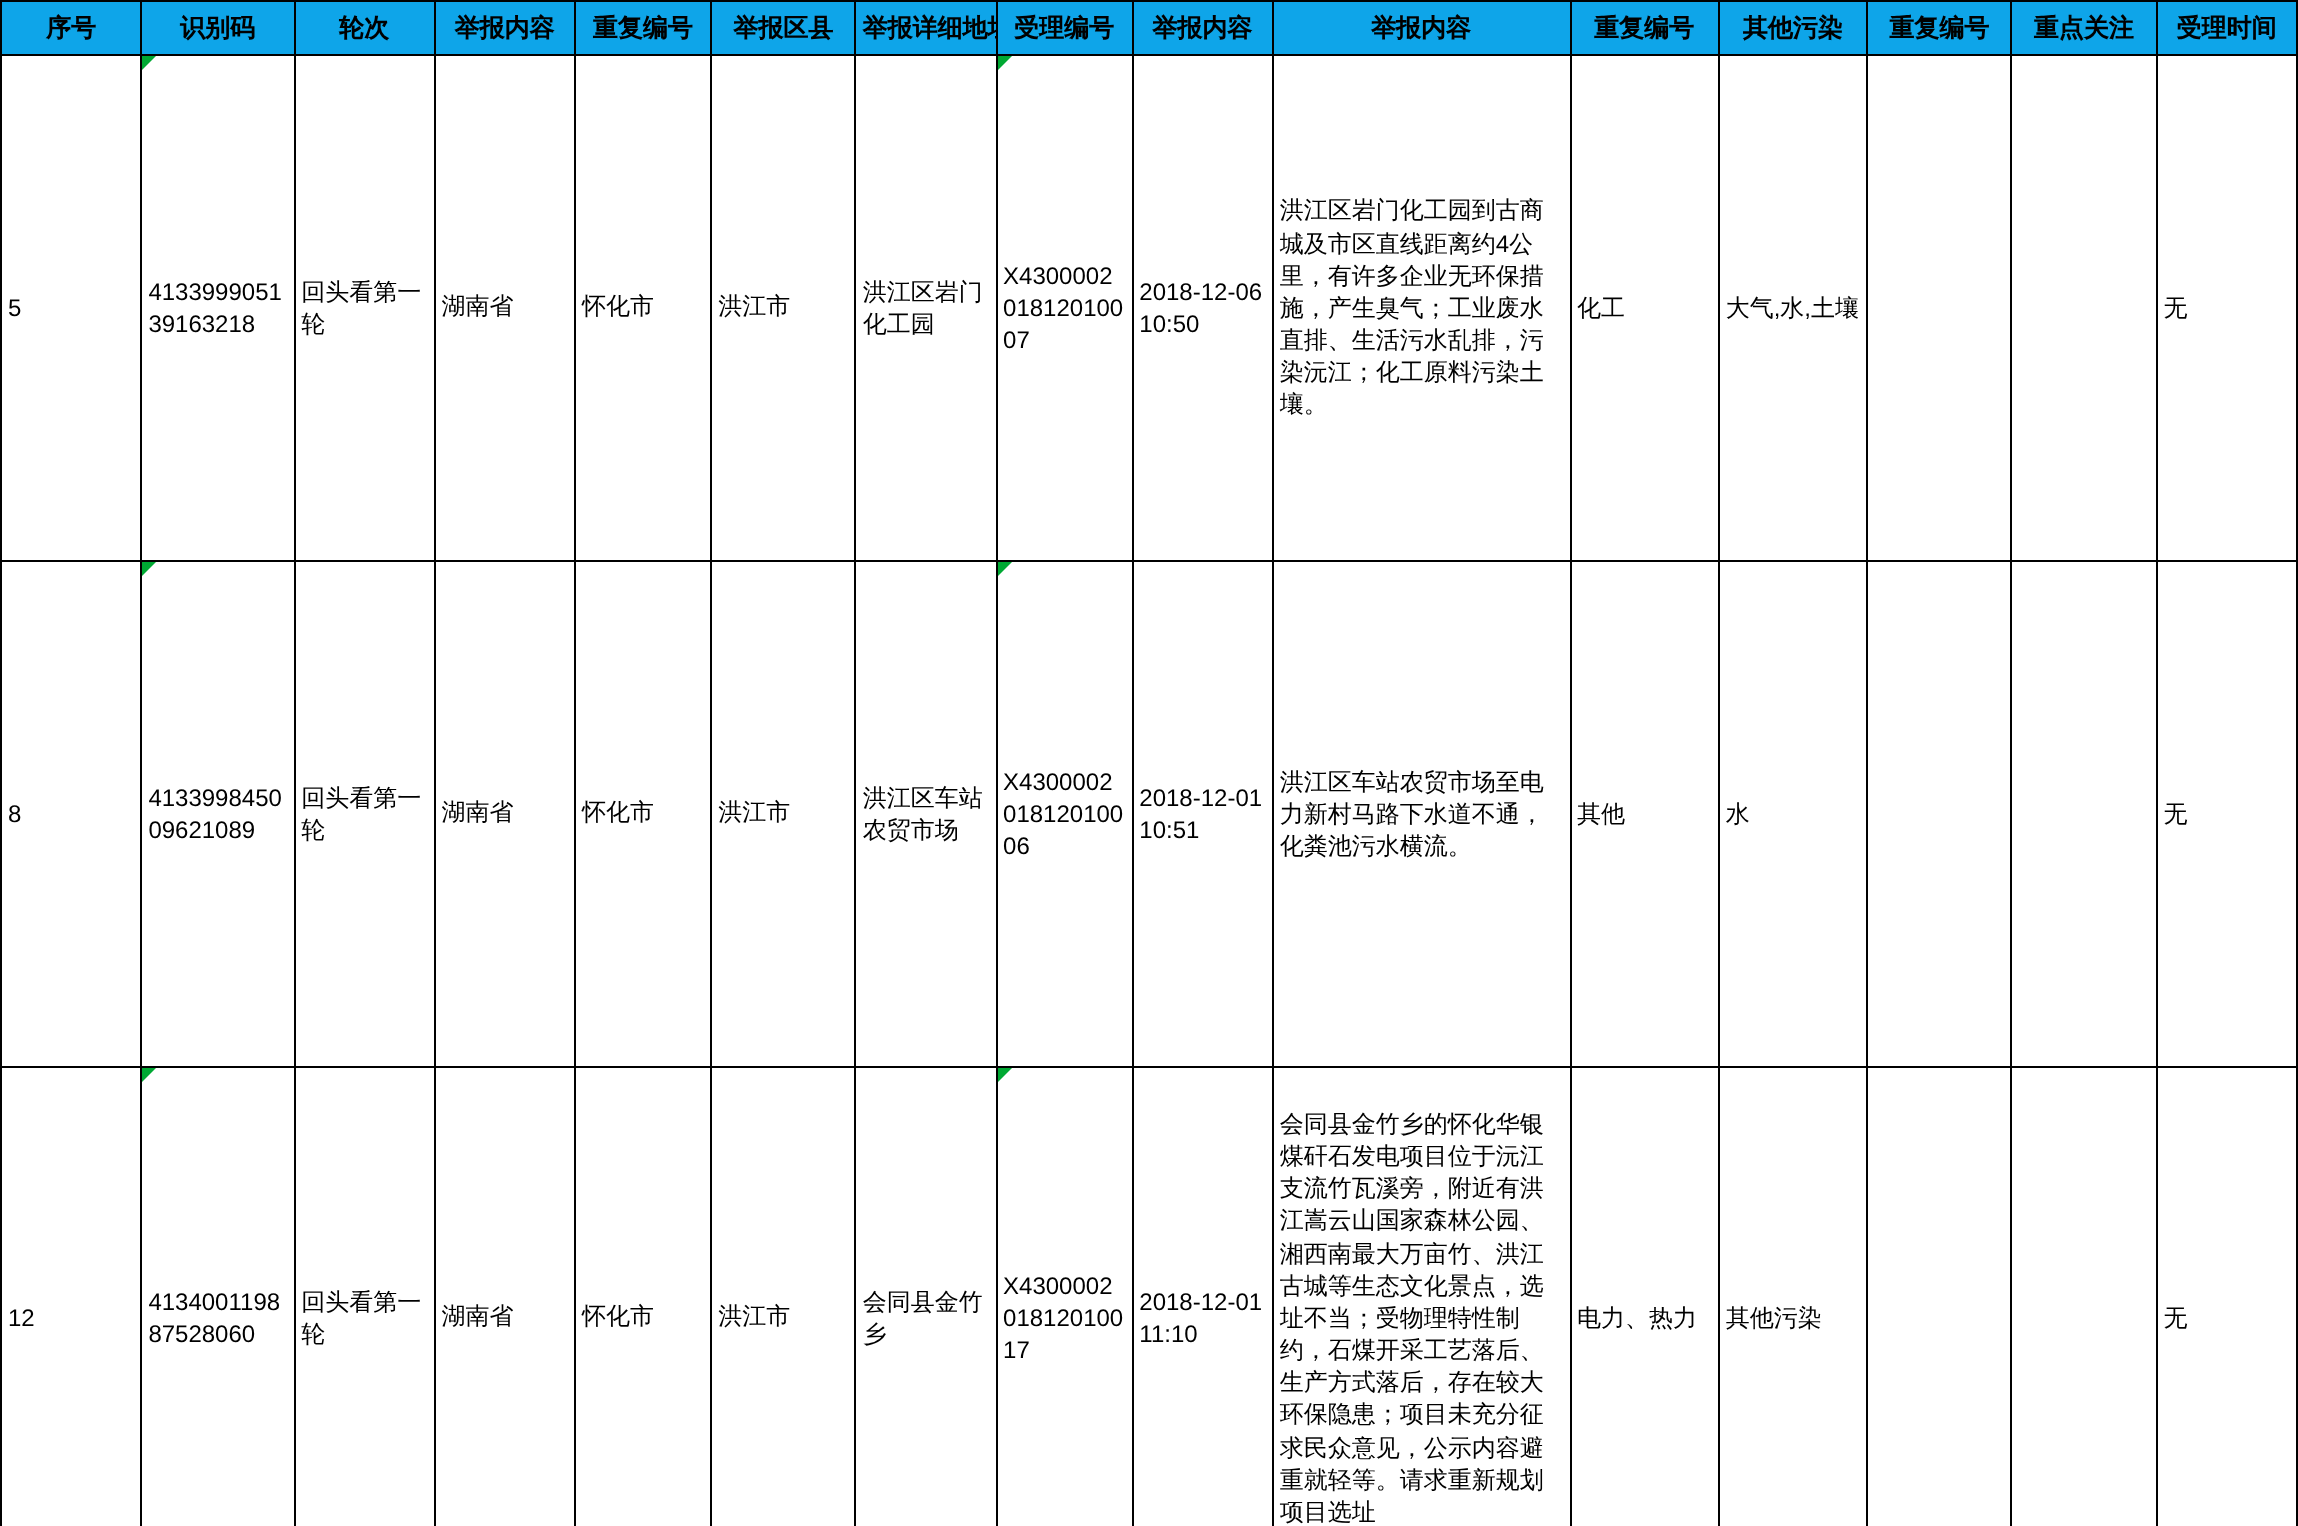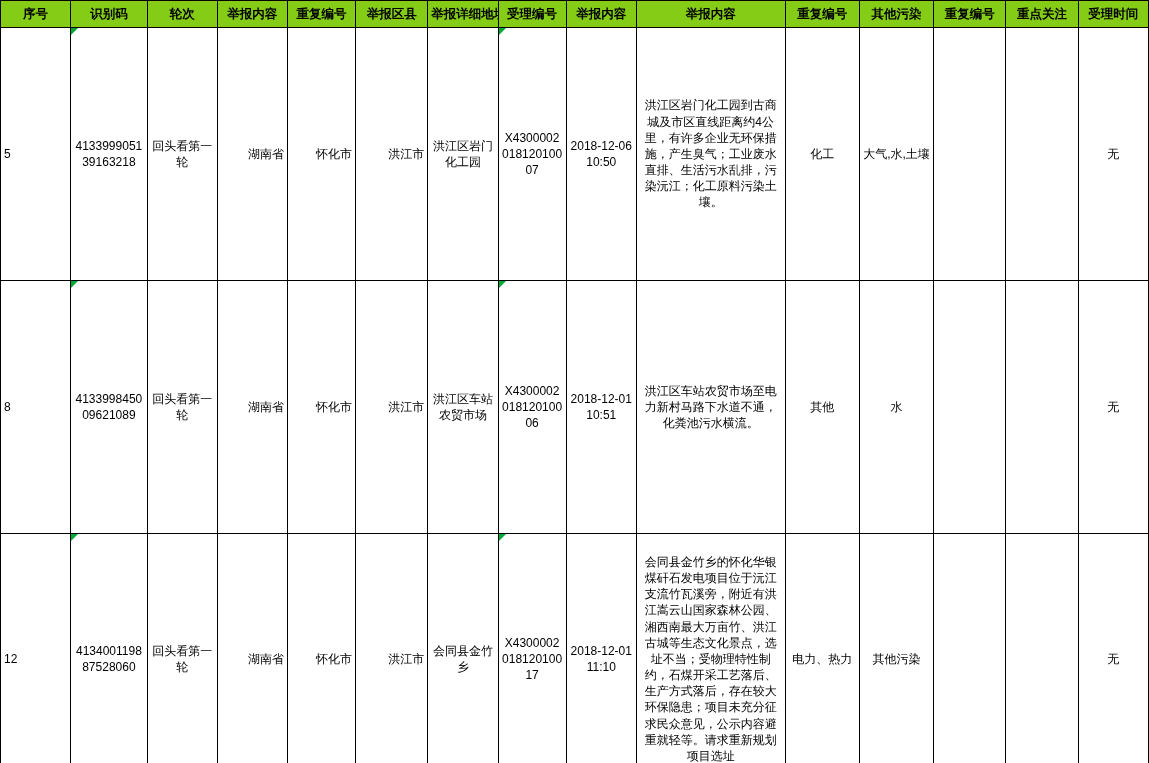--- a/index.html
+++ b/index.html
@@ -21,35 +21,35 @@
     table-layout: fixed;
   }
   table.sheet th, table.sheet td {
     border: 1px solid #000000;
     vertical-align: middle;
     padding: 2px 3px;
     word-break: break-all;
     line-height: 1.35;
   }
   thead th {
-    background: #84cc16;
+    background: #0ea5e9;
     text-align: center;
     font-weight: bold;
     font-size: 12.5px;
     height: 22px;
     padding: 2px 1px;
     white-space: nowrap;
     overflow: hidden;
   }
   tbody td {
     font-size: 12px;
-    text-align: center;
+    text-align: left;
   }
   td.c-seq { text-align: left; padding-left: 4px; }
-  td.c-center { text-align: right; }
+  td.c-center { text-align: left; font-family: Liberation Mono, monospace; }
   
   td.marked {
     position: relative;
   }
   td.marked::before {
     content: "";
     position: absolute;
     top: 0;
     left: 0;
     width: 0;

